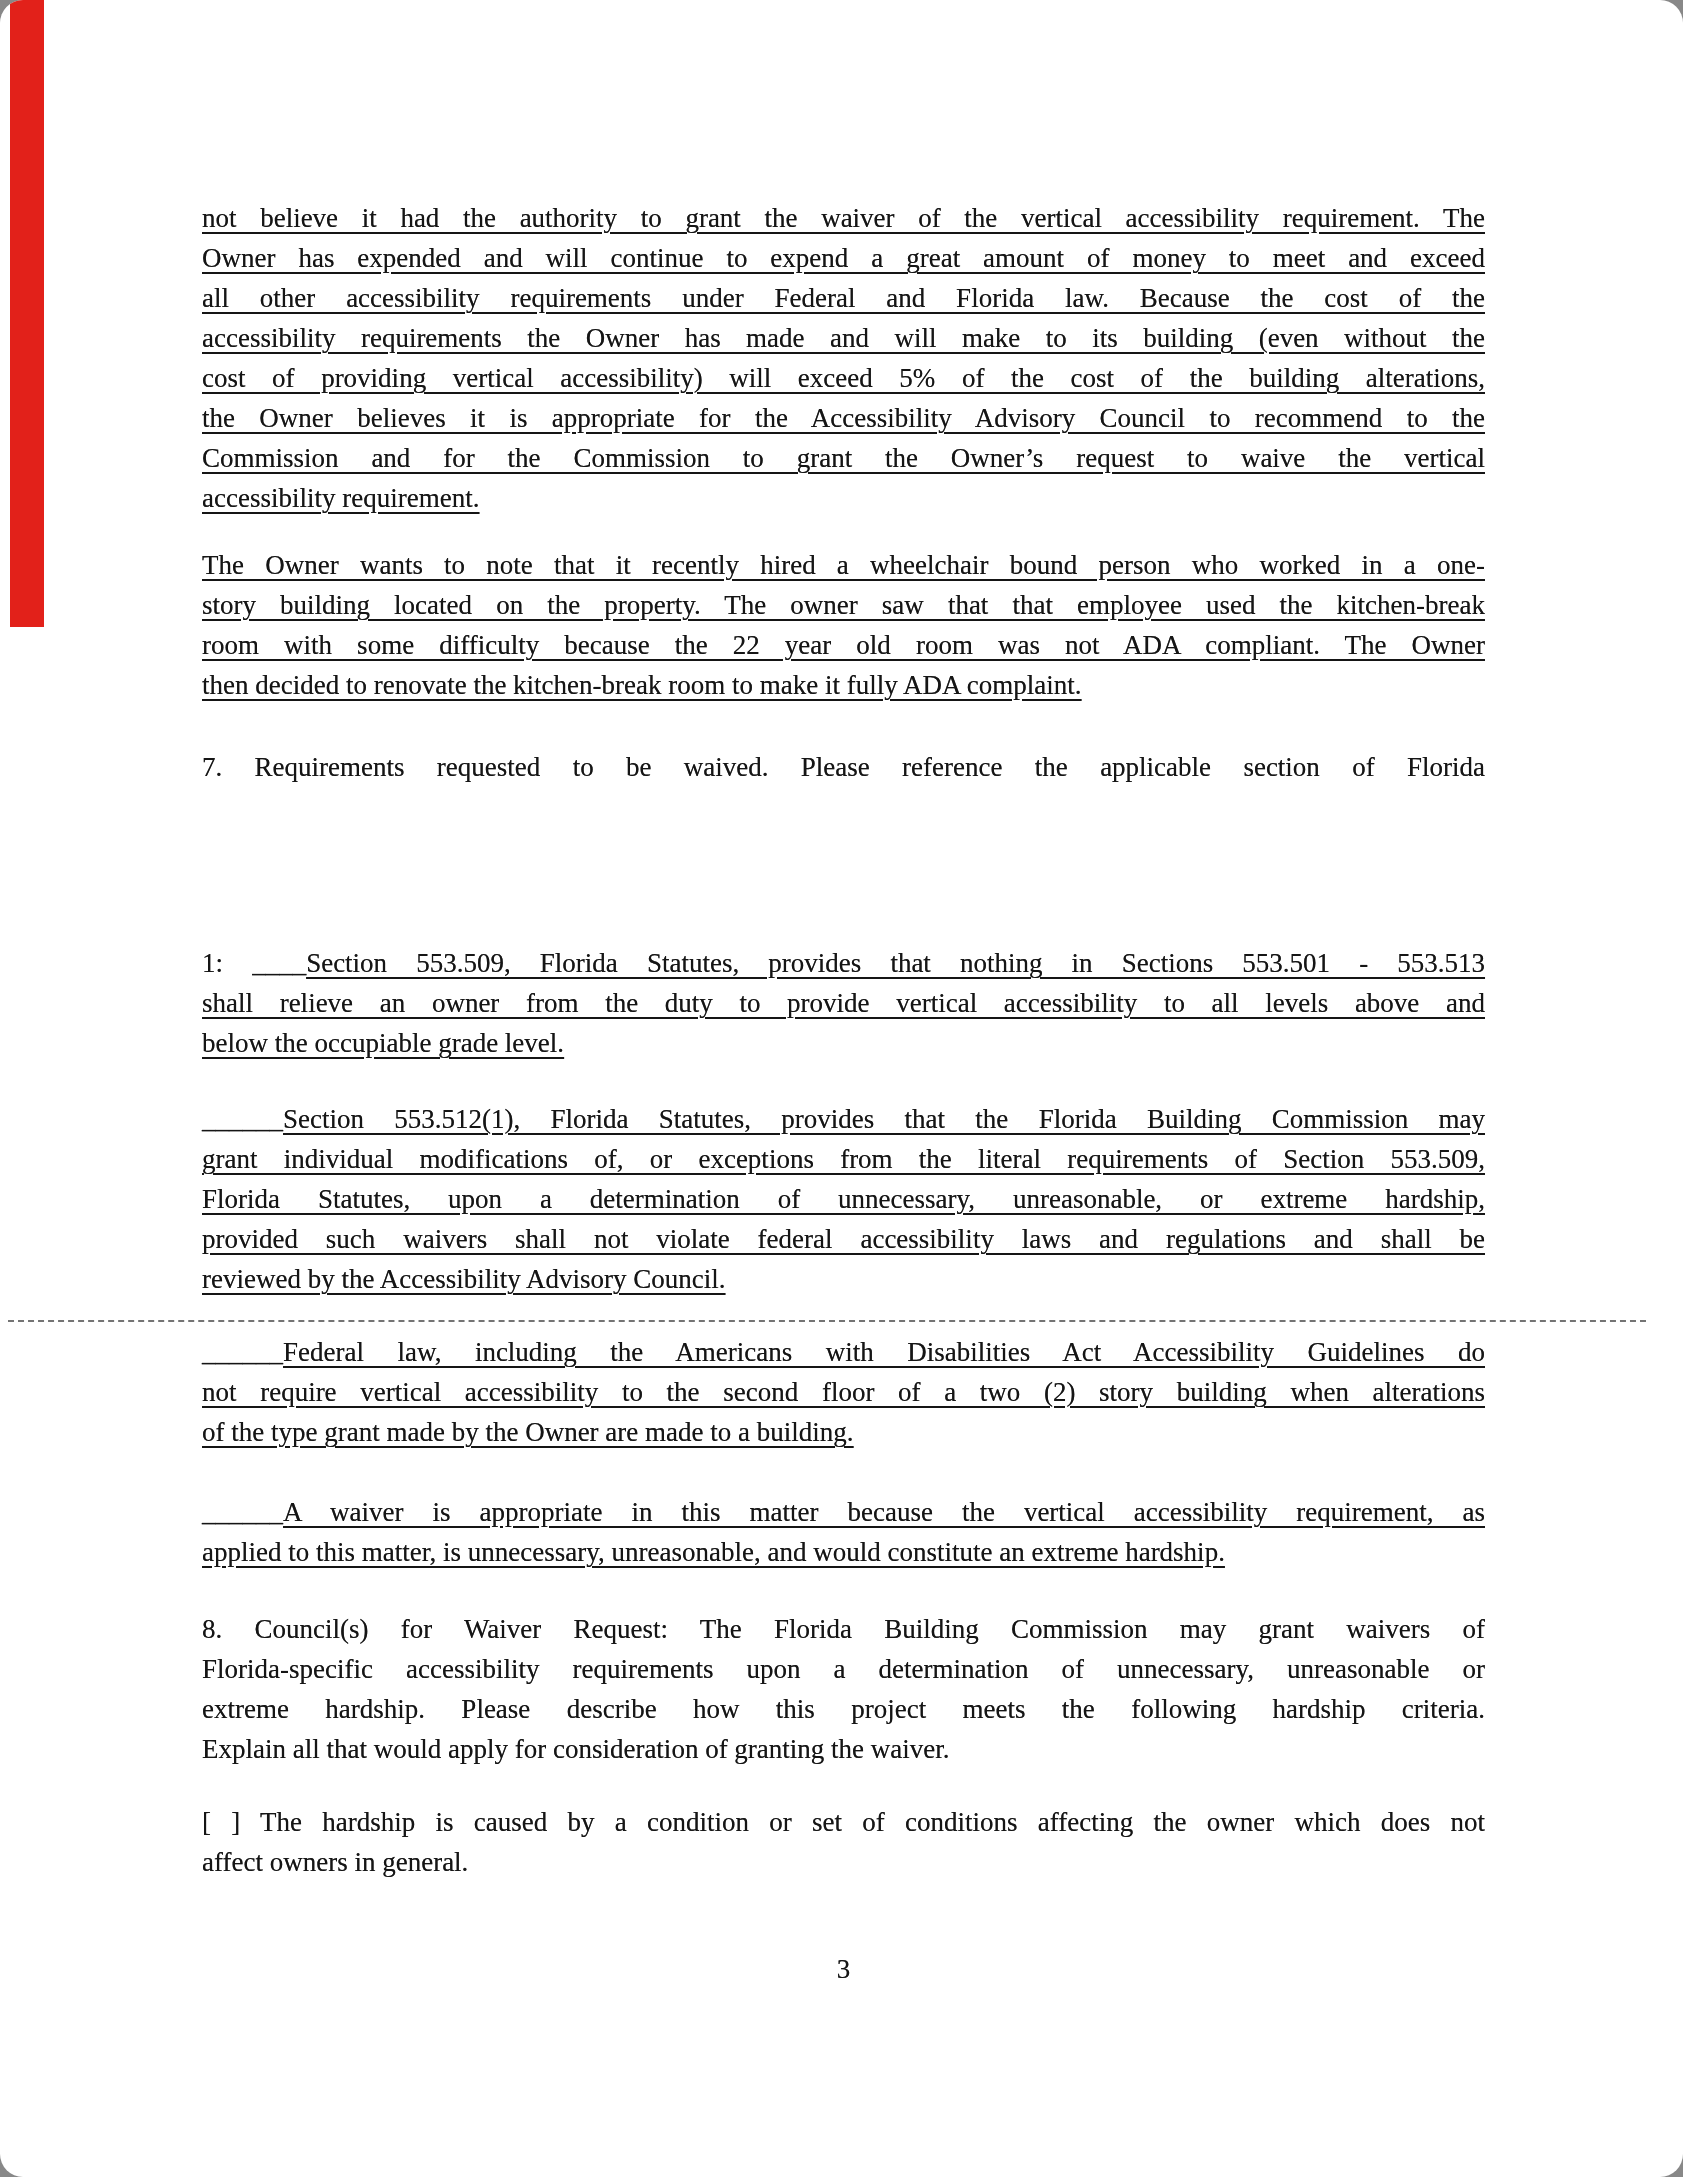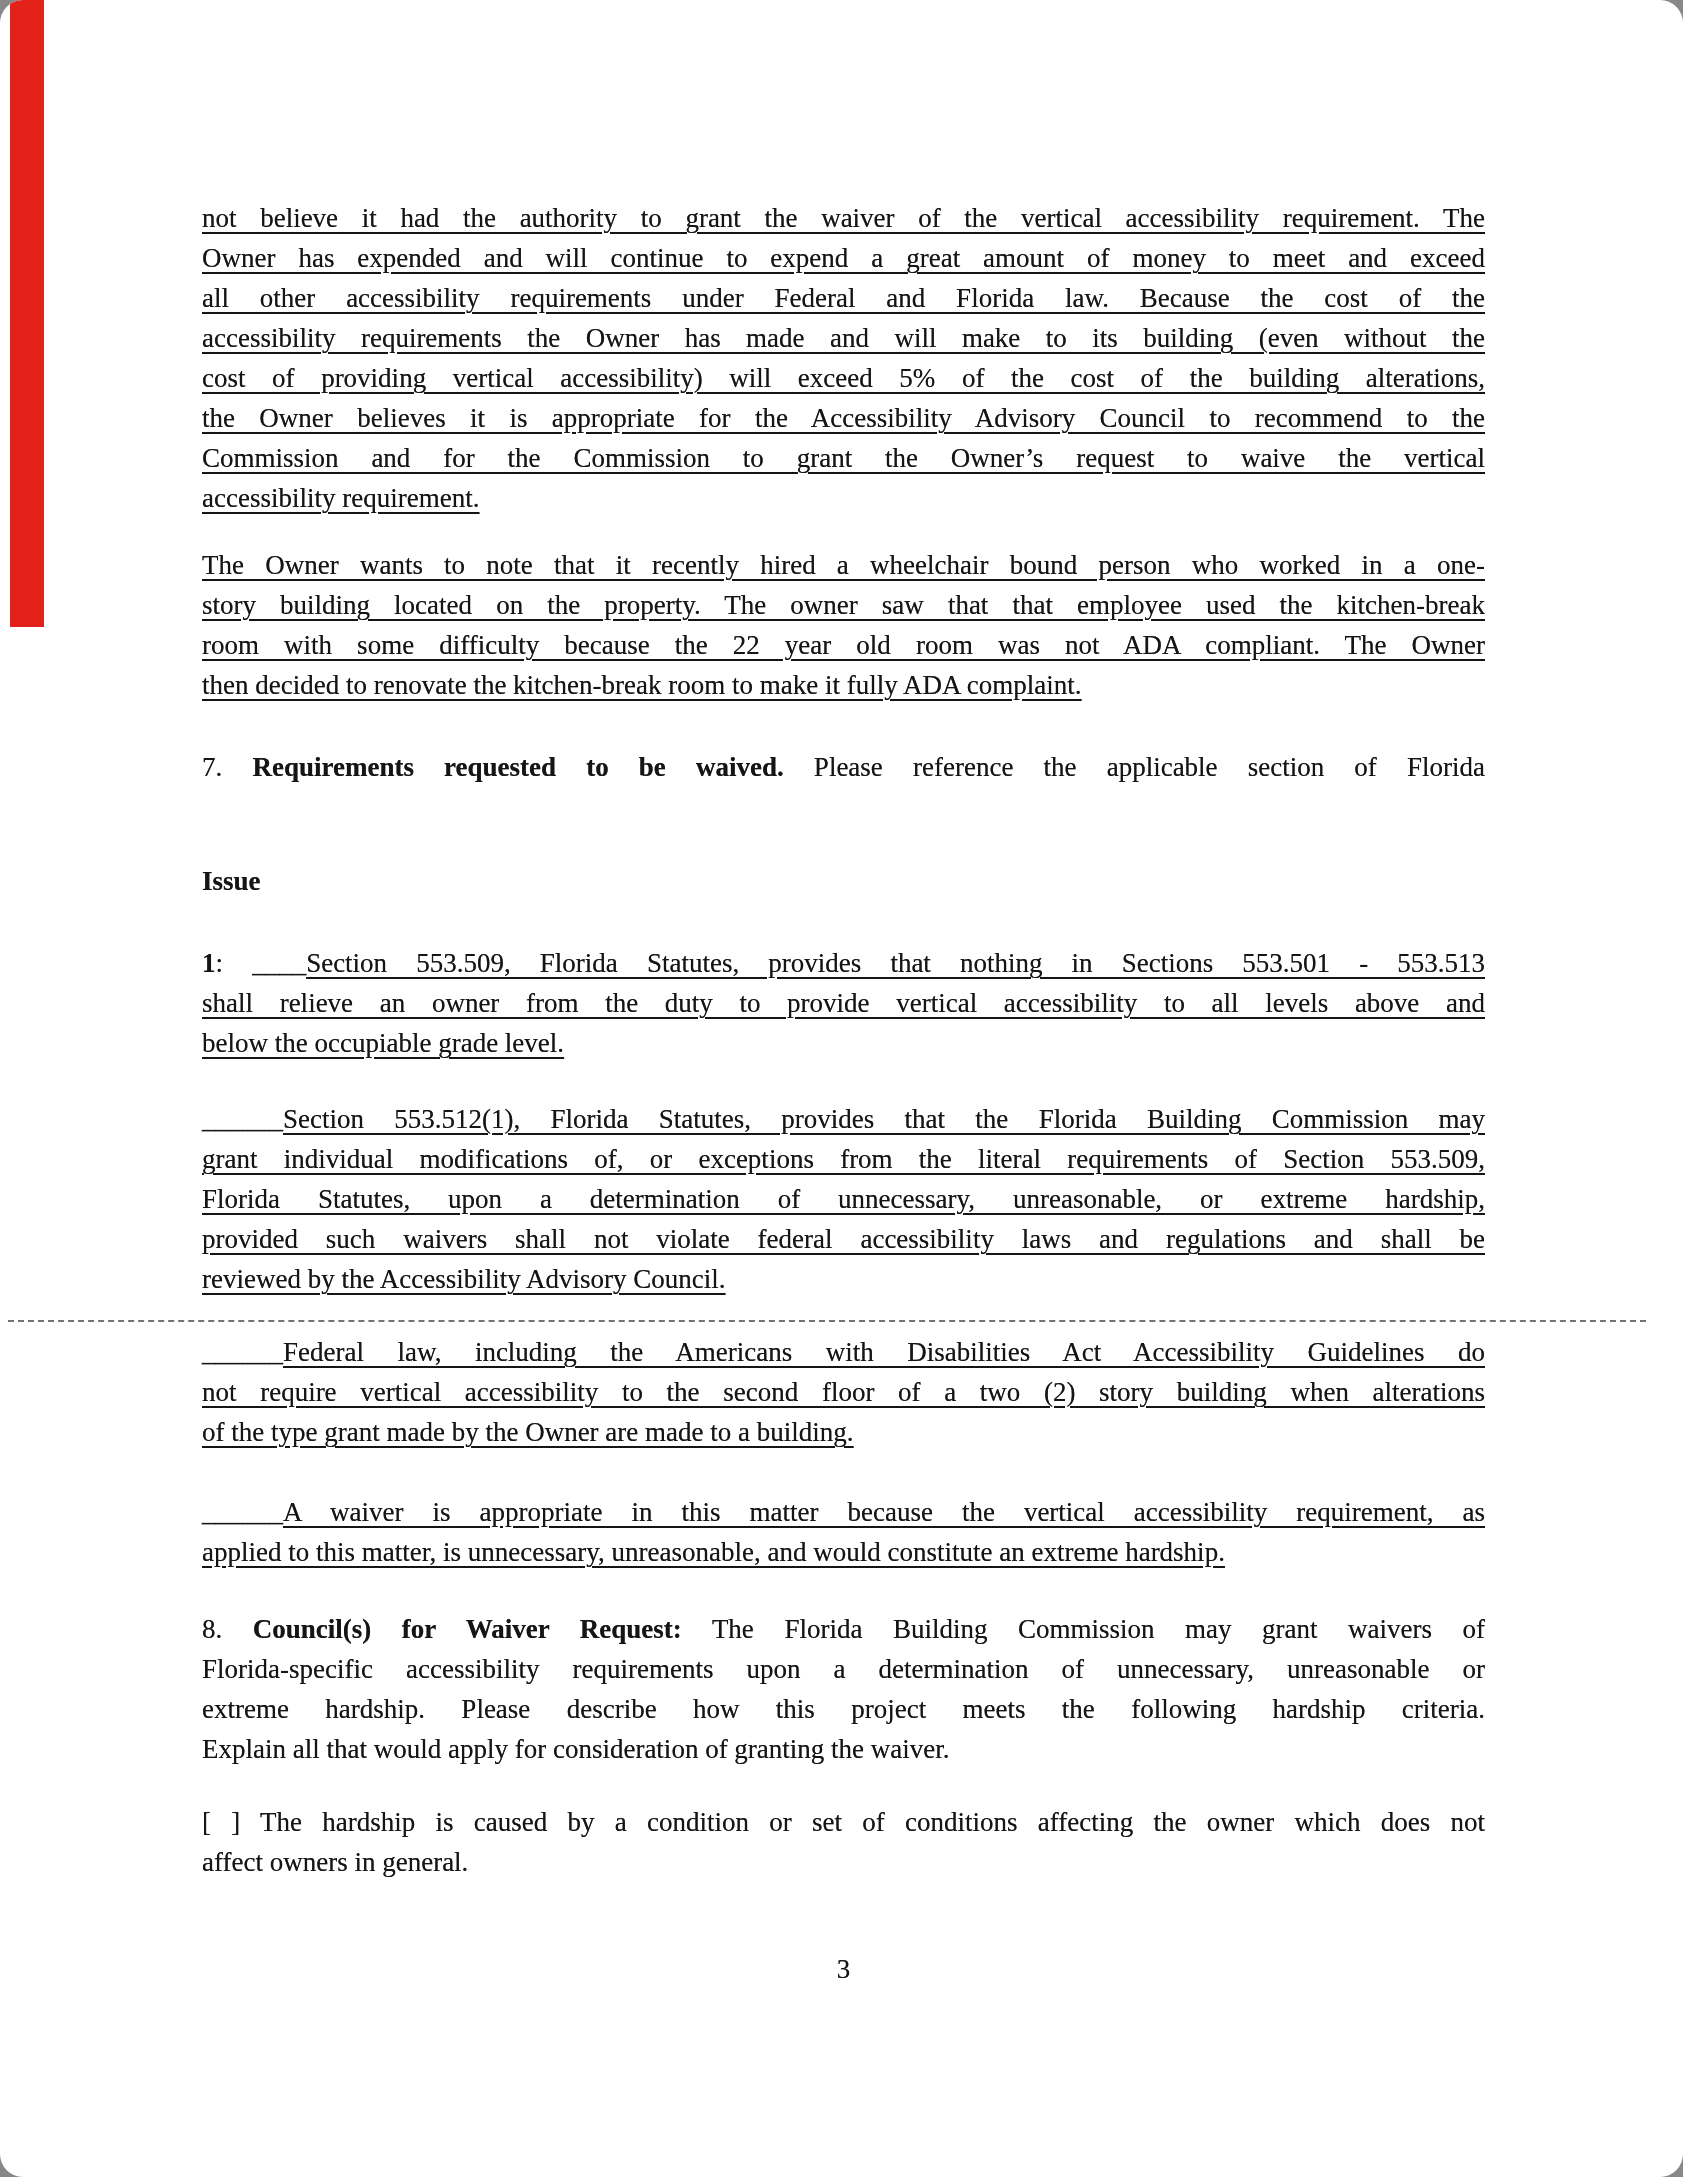--- a/index.html
+++ b/index.html
@@ -24,21 +24,21 @@
   }
   .line{text-align:justify;}
   .line.just{text-align-last:justify;}
   .line.last{text-align-last:left;}
   span.ul{
     text-decoration:underline;
     text-decoration-thickness:2.2px;
     text-underline-offset:5px;
     text-decoration-color:var(--ink,#151515);
   }
-  span.bd{font-weight:700;}
+  span.bd{font-weight:400;}
   .dotted{
     position:absolute;left:8px;top:1320px;width:1638px;height:0;
     border-top:2.5px dashed var(--artifact,#5c5c5c);
     opacity:.85;
   }
   .pageno{text-align:center;}
   .pageno .num{font-size:27px;}
 </style>
 </head>
 <body>
@@ -58,23 +58,20 @@
       <div class="line last"><span class="ul">accessibility requirement.</span></div>
     </div>
   <div class="block" style="top:545px">
       <div class="line just"><span class="ul">The Owner wants to note that it recently hired a wheelchair bound person who worked in a one-</span></div>
       <div class="line just"><span class="ul">story building located on the property. The owner saw that that employee used the kitchen-break</span></div>
       <div class="line just"><span class="ul">room with some difficulty because the 22 year old room was not ADA compliant. The Owner</span></div>
       <div class="line last"><span class="ul">then decided to renovate the kitchen-break room to make it fully ADA complaint.</span></div>
     </div>
   <div class="block" style="top:747px">
       <div class="line just"><span>7. </span><span class="bd">Requirements requested to be waived.</span><span> Please reference the applicable section of Florida</span></div>
-    </div>
-  <div class="block" style="top:861px">
-      <div class="line last"><span class="bd">Issue</span></div>
     </div>
   <div class="block" style="top:943px">
       <div class="line just"><span class="bd">1</span><span>: </span><span>____</span><span class="ul">Section 553.509, Florida Statutes, provides that nothing in Sections 553.501 - 553.513</span></div>
       <div class="line just"><span class="ul">shall relieve an owner from the duty to provide vertical accessibility to all levels above and</span></div>
       <div class="line last"><span class="ul">below the occupiable grade level.</span></div>
     </div>
   <div class="block" style="top:1099px">
       <div class="line just"><span>______</span><span class="ul">Section 553.512(1), Florida Statutes, provides that the Florida Building Commission may</span></div>
       <div class="line just"><span class="ul">grant individual modifications of, or exceptions from the literal requirements of Section 553.509,</span></div>
       <div class="line just"><span class="ul">Florida Statutes, upon a determination of unnecessary, unreasonable, or extreme hardship,</span></div>

